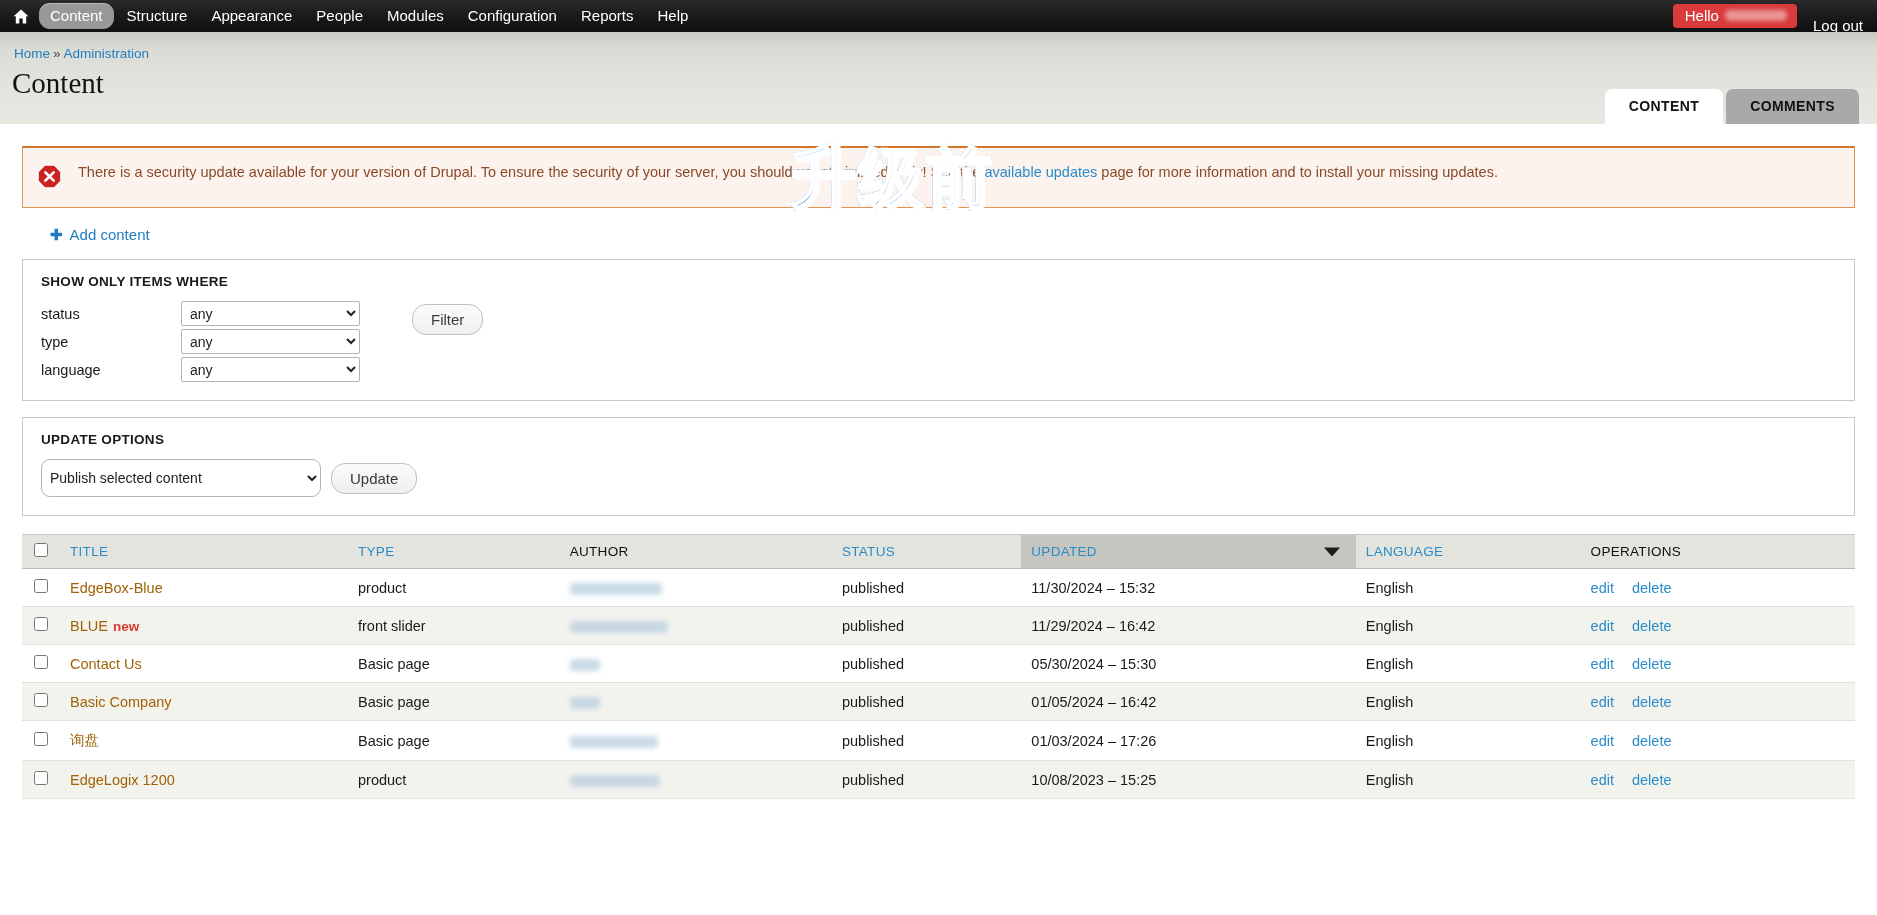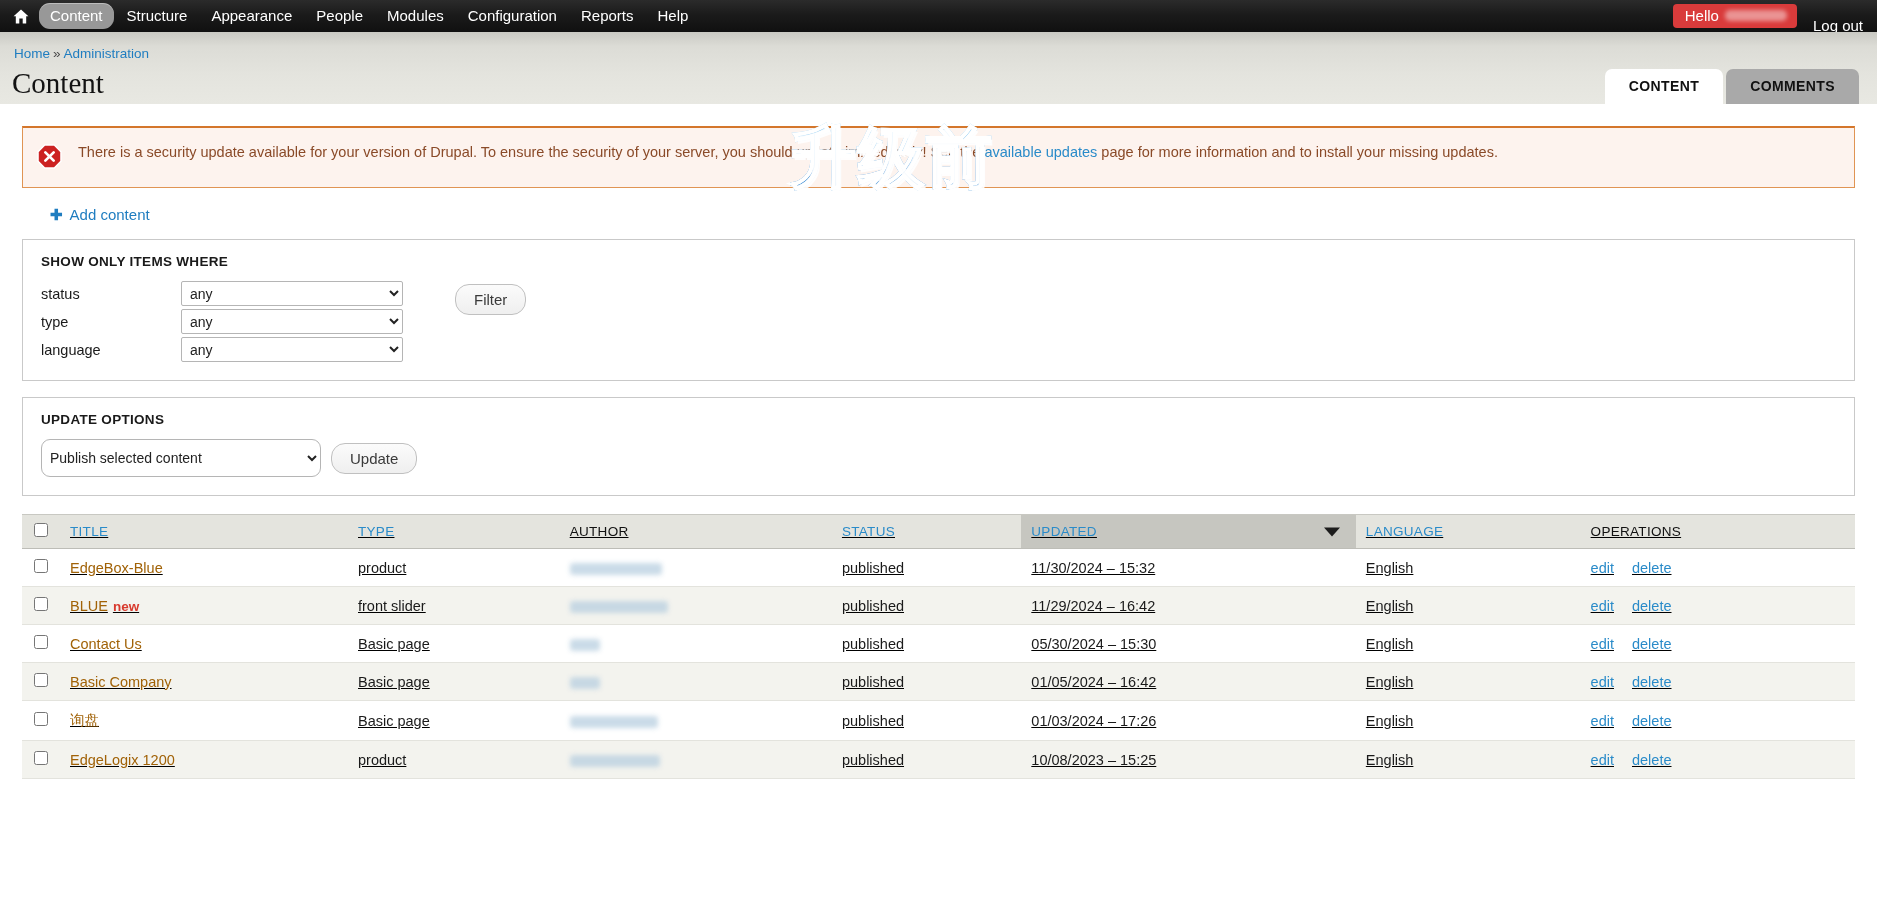--- a/index.html
+++ b/index.html
@@ -76,21 +76,21 @@
     cursor: pointer;
     text-decoration: none;
     margin-top: 18px;
   }
 
   
   #headband {
     background: linear-gradient(to bottom, #c9c9c3 0%, #dcdcd6 20%, #e4e4de 60%, #e8e8e2 100%);
     padding: 0 0 16px 0;
     position: relative;
-    height: 72px;
+    height: 92px;
   }
   #breadcrumb {
     padding: 14px 0 0 14px;
     font-size: 13.5px;
     color: #3b3b3b;
   }
   #breadcrumb a {
     color: #1f7dc0;
     text-decoration: none;
     cursor: pointer;
@@ -224,42 +224,41 @@
     font-family: "Liberation Sans", sans-serif;
     font-size: 14px;
     color: #222222;
     height: 25px;
     border: 1px solid #b5b5b5;
     background: #ffffff;
     padding: 2px 4px;
     border-radius: 2px;
     cursor: pointer;
   }
-  select.sel-filter { width: 222px; }
+  select.sel-filter { width: 179px; }
   select.sel-update { width: 280px; height: 38px; border-radius: 9px; }
   .btn {
     font-family: "Liberation Sans", sans-serif;
     font-size: 15px;
     color: #3a3a3a;
     background: linear-gradient(to bottom, #fbfbfb 0%, #efefef 100%);
     border: 1px solid #c0c0c0;
     border-radius: 14px;
     padding: 6px 18px;
     cursor: pointer;
   }
   .btn-filter { margin: 3px 0 0 26px; }
   .update-row { display: flex; align-items: center; gap: 10px; }
 
   
   table.content-table {
     width: 100%;
     border-collapse: collapse;
     margin-top: 18px;
     font-size: 14.5px;
-    text-decoration: underline;
   }
   table.content-table thead th {
     background: #e4e4de;
     border-top: 1px solid #c8c8c2;
     border-bottom: 1px solid #bdbdb7;
     text-align: left;
     font-weight: normal;
     padding: 8px 10px;
     color: #111111;
     font-size: 13.5px;

